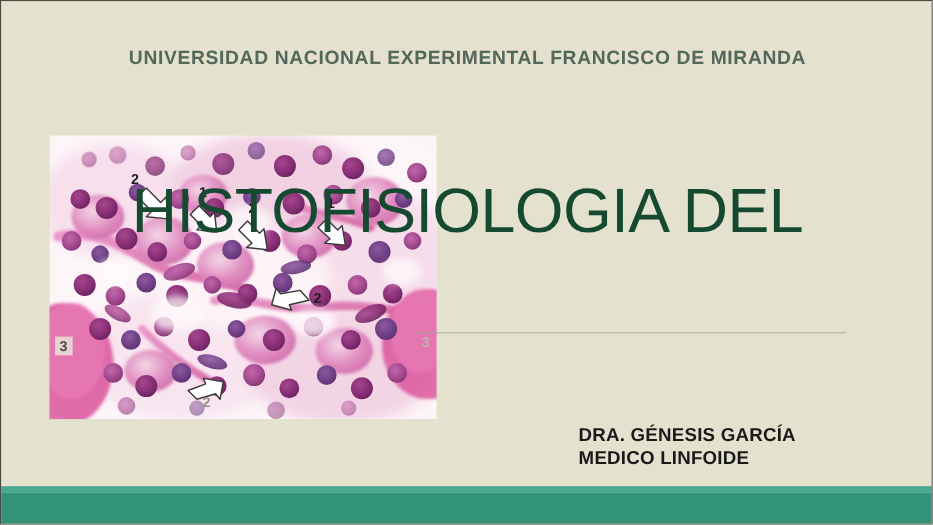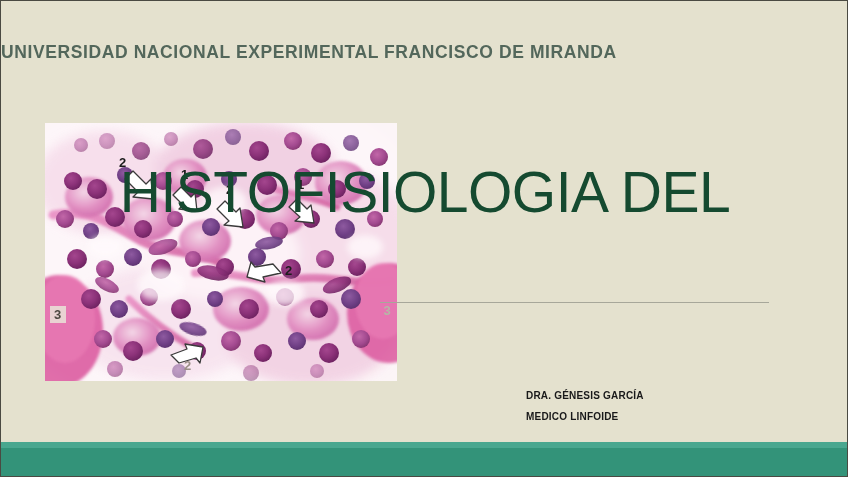--- a/index.html
+++ b/index.html
@@ -20,20 +20,21 @@
     box-sizing: border-box;
     border: 1px solid #4a4a42;
   }
 
   
   .header {
     position: absolute;
     left: 0;
     top: 34px;
     width: 848px;
+    text-align: center;
     color: #53675b;
     font-weight: bold;
     font-size: 17.5px;
     letter-spacing: 0.6px;
     line-height: 34px;
     font-stretch: condensed;
     white-space: nowrap;
   }
   .header-line-2 {
     top: 72px;
@@ -85,21 +86,21 @@
 
   
   .credit {
     position: absolute;
     left: 408px;
     top: 384px;
     width: 360px;
     text-align: left;
     color: #19191a;
     font-weight: bold;
-    font-size: 10px;
+    font-size: 17px;
     line-height: 21px;
     letter-spacing: 0.2px;
     padding-left: 117px;
     box-sizing: border-box;
     white-space: nowrap;
   }
 
   
   .band-light {
     position: absolute;

